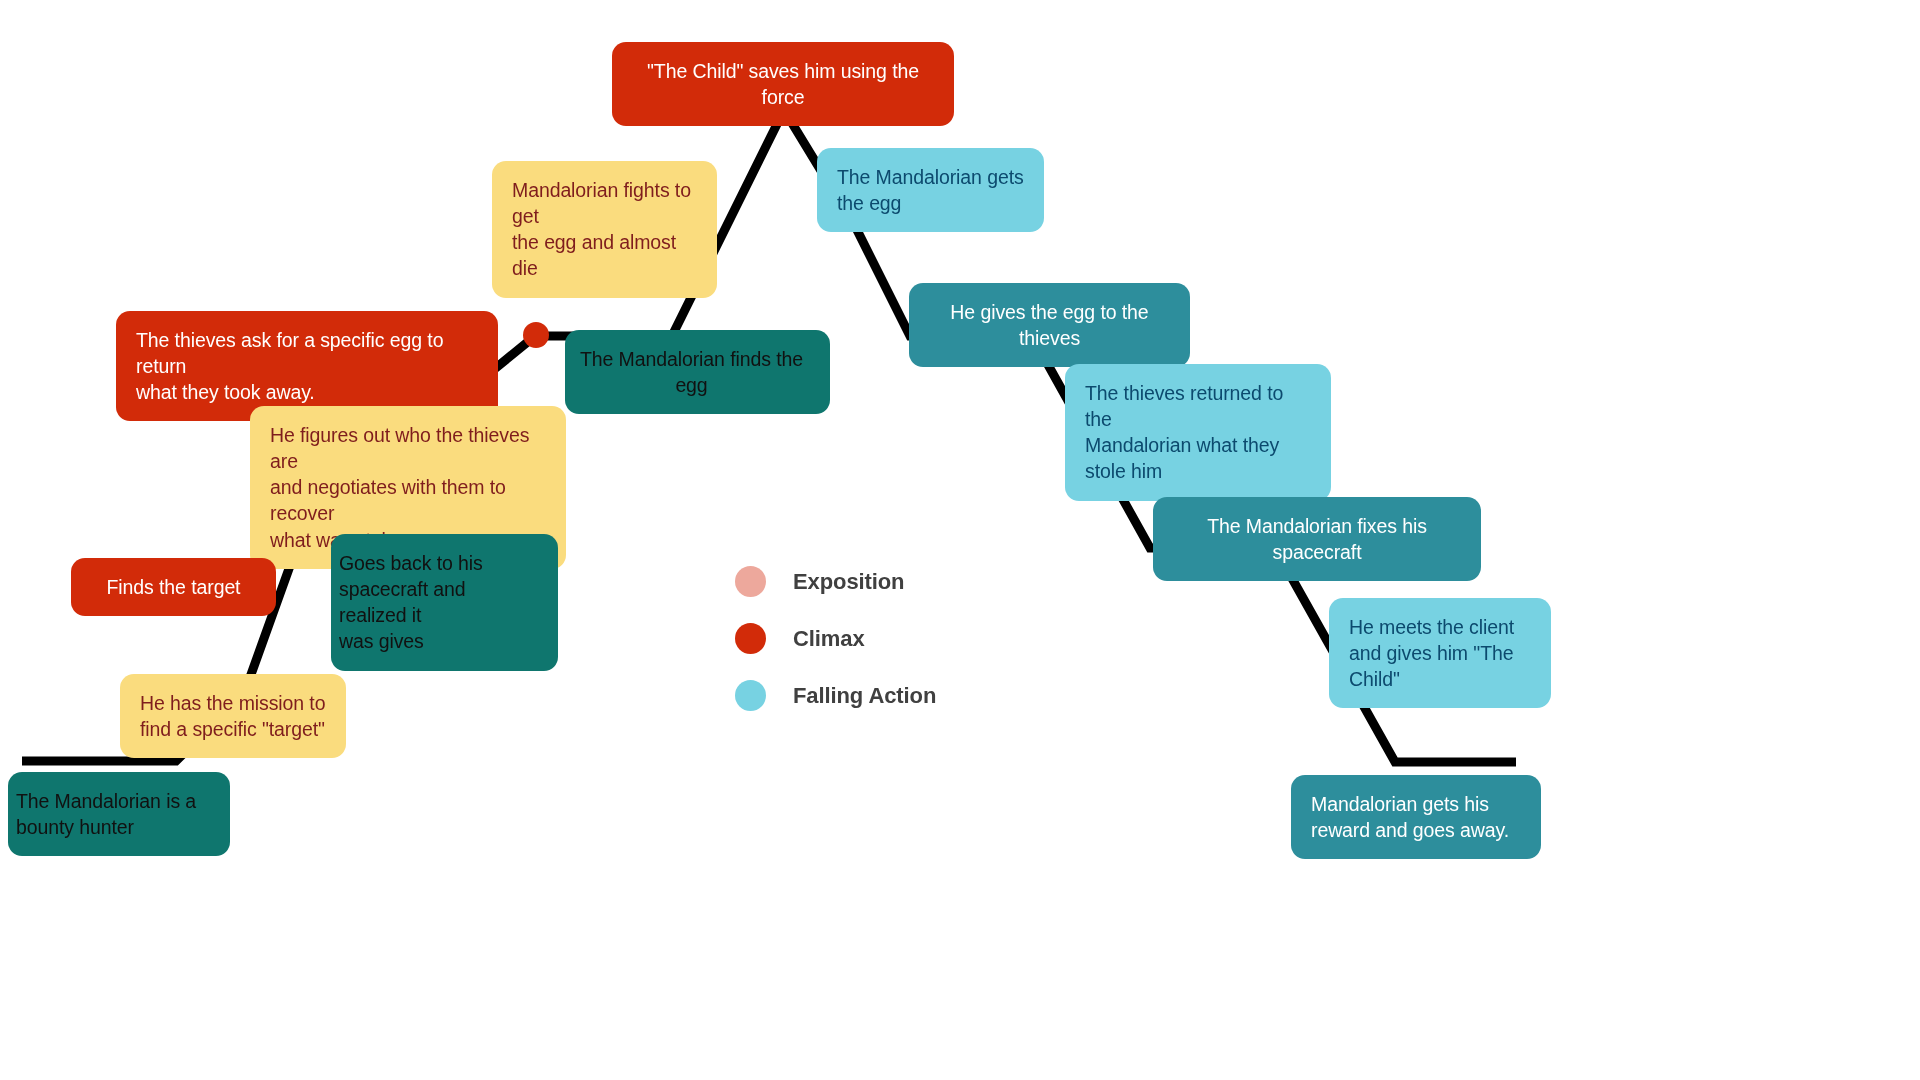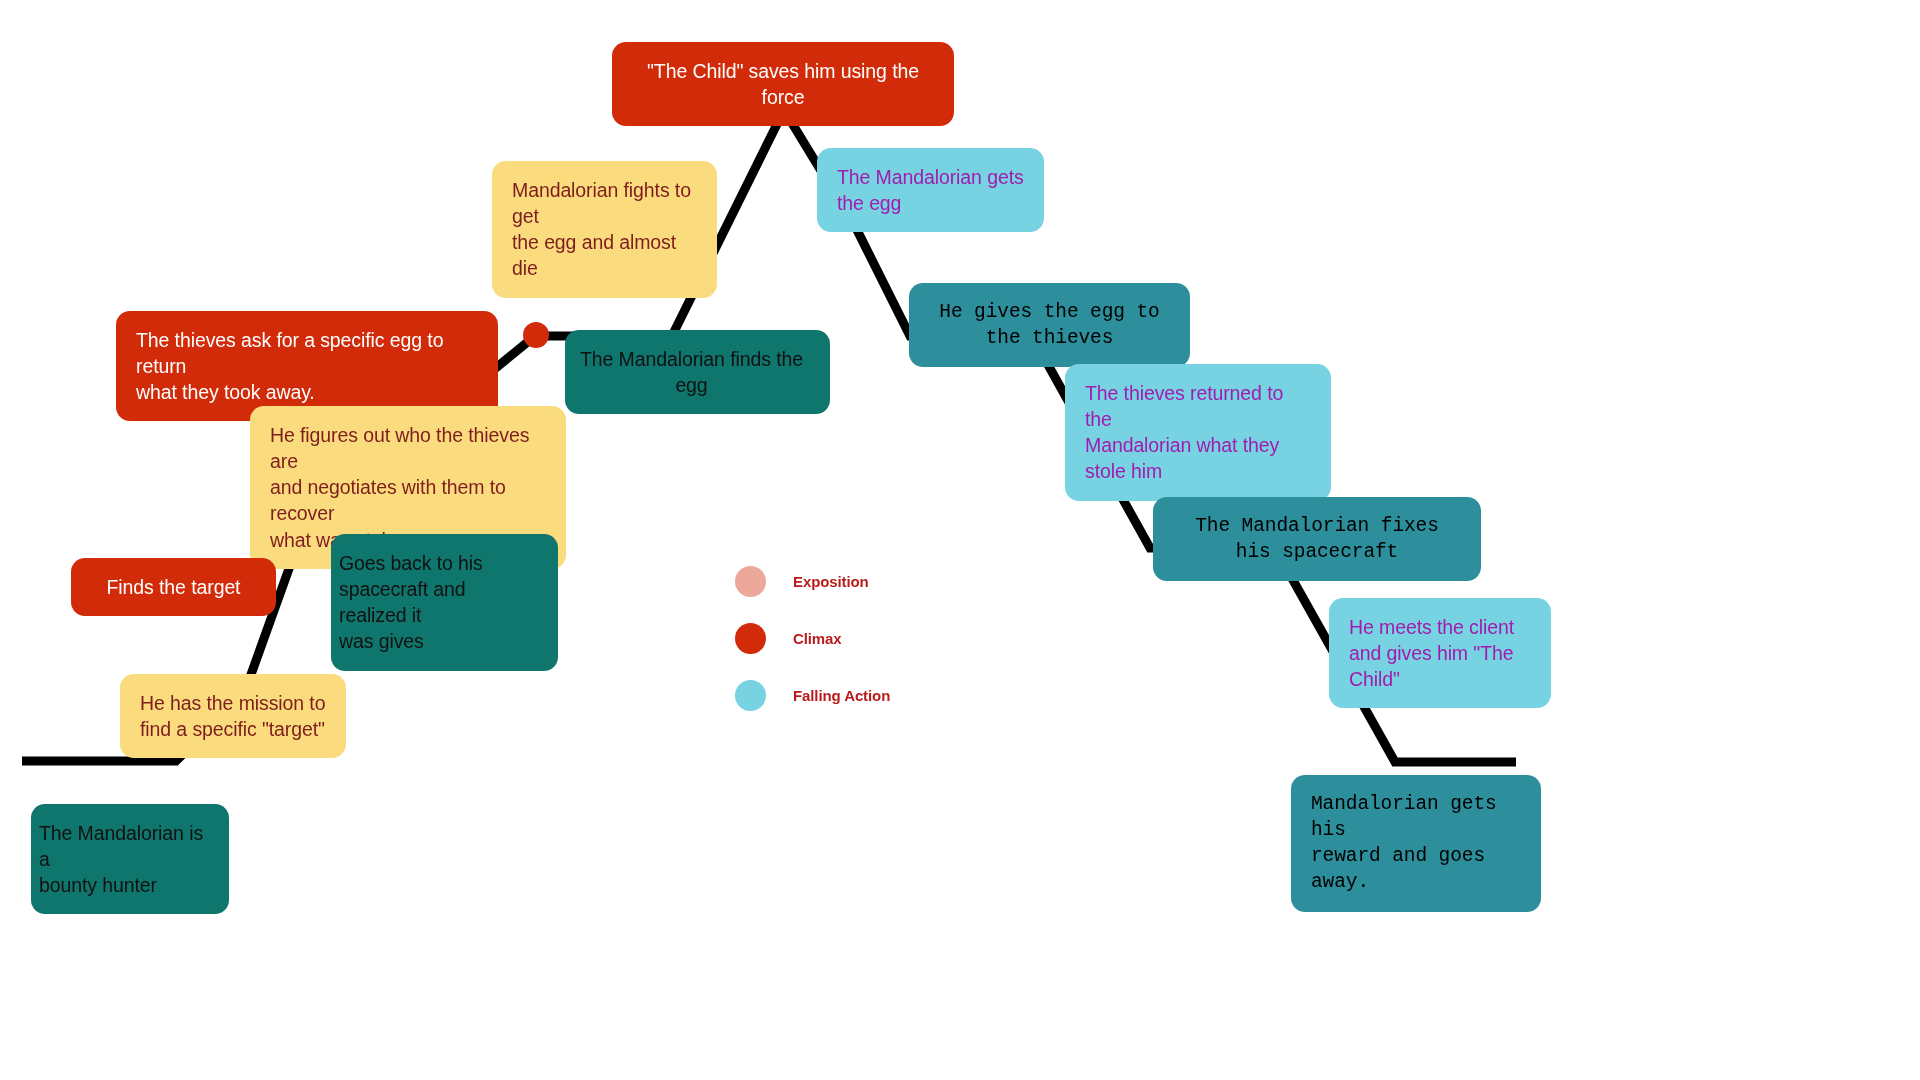--- a/index.html
+++ b/index.html
@@ -38,45 +38,45 @@
     font-weight: 400;
     letter-spacing: -0.1px;
     display: flex;
     align-items: center;
     white-space: pre-line;
   }
   .node-box.center { justify-content: center; text-align: center; }
   .c-exposition { background: #0f766e; color: #111111; padding-left: 8px; }
   .c-rising     { background: #fadc7e; color: #7f1d1d; }
   .c-climax     { background: #d22b09; color: #ffffff; }
-  .c-falling    { background: #77d2e2; color: #a21caf; }
-  .c-denouement { background: #2d8e9c; color: #000000; font-family: Liberation Mono, monospace; }
+  .c-falling    { background: #77d2e2; color: #0c4a6e; }
+  .c-denouement { background: #2d8e9c; color: #ffffff; }
 
   #legend {
     position: absolute;
     left: 735px;
     top: 553px;
     width: 330px;
   }
   .legend-row {
     display: flex;
     align-items: center;
     height: 57px;
   }
   .legend-dot {
     width: 31px;
     height: 31px;
     border-radius: 50%;
     flex: 0 0 31px;
   }
   .legend-label {
     margin-left: 27px;
-    font-size: 15px;
+    font-size: 22px;
     font-weight: 700;
-    color: #b91c1c;
+    color: #404040;
     letter-spacing: -0.1px;
     font-family: "Liberation Sans", sans-serif;
   }
 </style>
 </head>
 <body>
 
 <div id="stage">
 
   <svg id="plot-svg" viewBox="0 0 1920 1080" xmlns="http://www.w3.org/2000/svg">
@@ -109,21 +109,21 @@
       <div class="node-box c-exposition" style="left: 331px; top: 534px; width: 227px; min-height: 94px;">Goes back to his
 spacecraft and realized it
 was gives</div>
       <div class="node-box c-falling" style="left: 1329px; top: 598px; width: 222px; min-height: 77px;">He meets the client
 and gives him "The
 Child"</div>
       <div class="node-box c-rising" style="left: 88px; top: 674px; width: 226px; min-height: 78px; margin-left: 32px;">He has the mission to
 find a specific "target"</div>
       <div class="node-box c-denouement" style="left: 1291px; top: 775px; width: 250px; min-height: 66px;">Mandalorian gets his
 reward and goes away.</div>
-      <div class="node-box c-exposition" style="left: 31px; top: 772px; width: 198px; min-height: 66px; margin-top: 32px;">The Mandalorian is a
+      <div class="node-box c-exposition" style="left: 8px; top: 772px; width: 222px; min-height: 66px;">The Mandalorian is a
 bounty hunter</div>
     </div>
 
   <div id="legend">
       <div class="legend-row">
         <span class="legend-dot" style="background: rgb(237, 168, 156);"></span>
         <span class="legend-label">Exposition</span>
       </div>
       <div class="legend-row">
         <span class="legend-dot" style="background: rgb(210, 43, 9);"></span>

